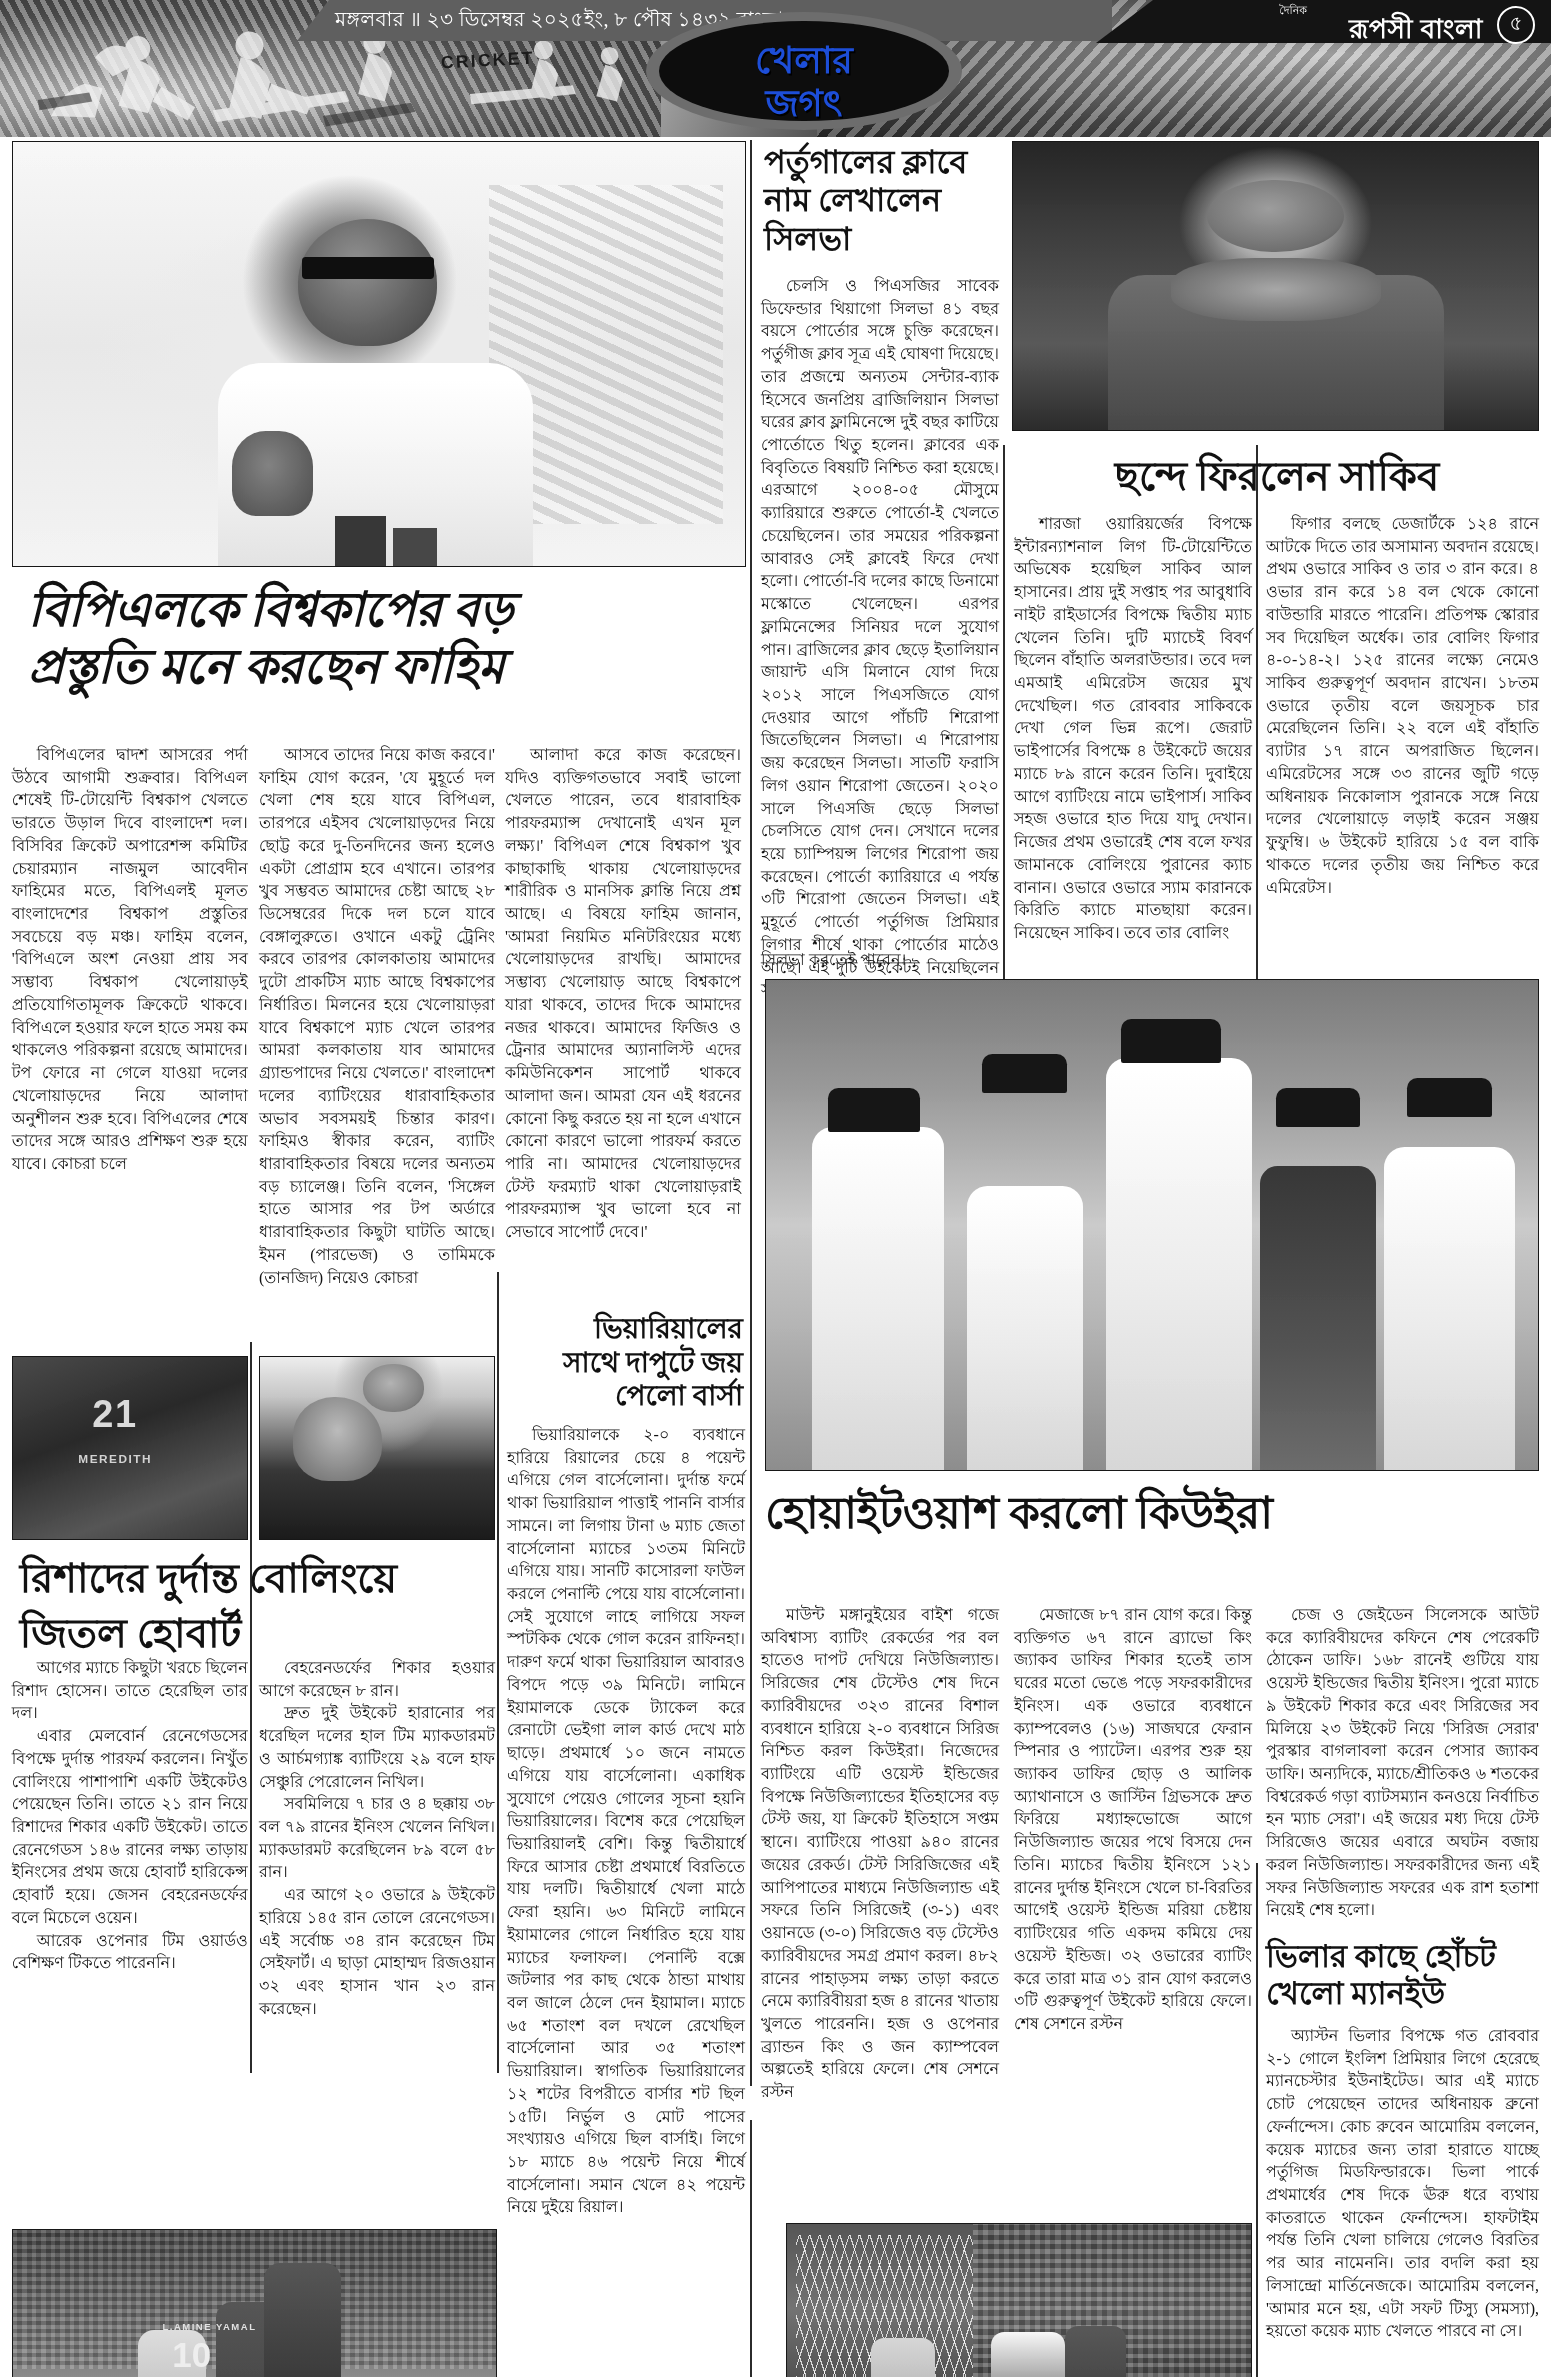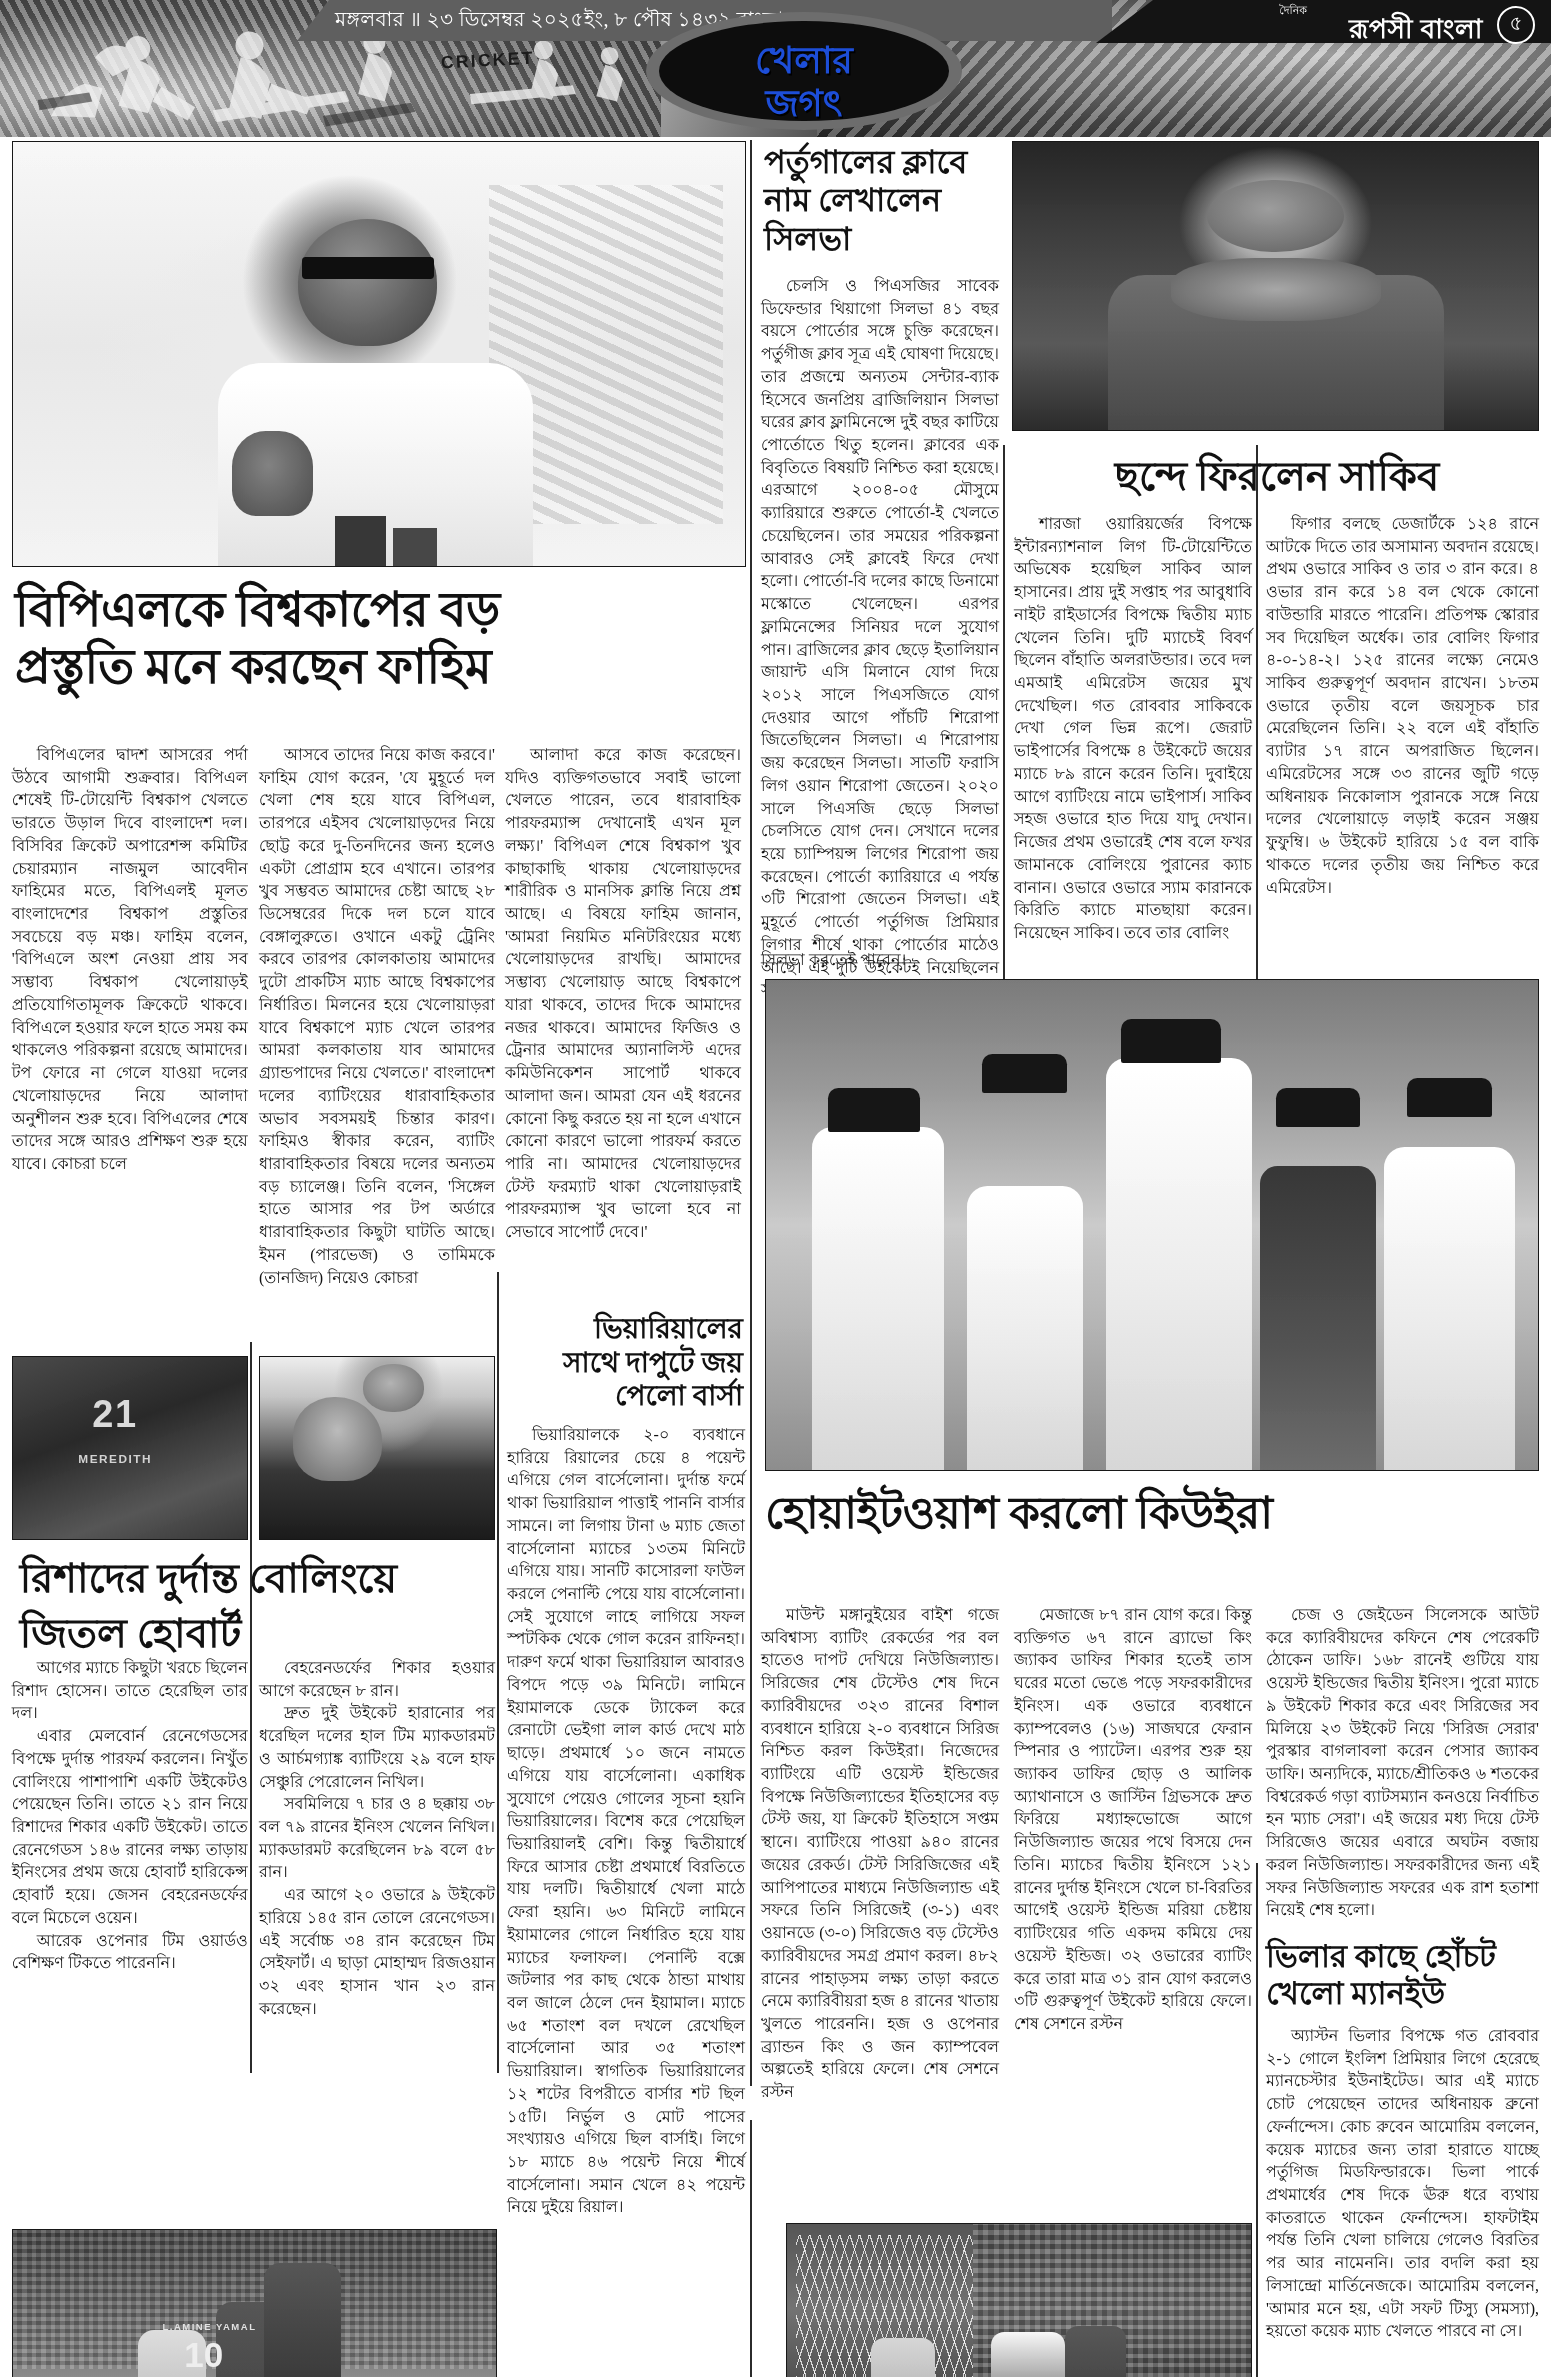--- a/index.html
+++ b/index.html
@@ -381,21 +381,20 @@
   }
   .bc-player {
     position: absolute; bottom: 2%;
     background: linear-gradient(180deg, #585858 0%, #3a3a3a 100%);
     border-radius: 16px 16px 7.3px 7.3px;
   }
   .bc-num {
     position: absolute; left: 33%; top: 38%;
     color: #e9e9e9; font-size: 35px; font-weight: bold;
     font-family: "Liberation Sans", sans-serif;
-    margin-left: 12px;
   }
   .bc-nm {
     position: absolute; left: 31%; top: 33%;
     color: #ddd; font-size: 9.5px; letter-spacing: 1.5px; font-weight: bold;
     font-family: "Liberation Sans", sans-serif;
   }
 
   
   .ph-manu .ph-skin {
     background: linear-gradient(180deg, #585856 0%, #757371 30%, #4e4c4a 60%, #2f2e2d 100%);
@@ -481,21 +480,21 @@
       <div class="ph-skin"></div>
       <div class="fh-ghost"></div>
       <div class="fh-body"></div>
       <div class="fh-head"></div>
       <div class="fh-glass"></div>
       <div class="fh-hand"></div>
       <div class="fh-mic"></div>
       <div class="fh-mic2"></div>
     </div>
 
-    <div style="position:absolute; left:15px; top:445px; width:734px;">
+    <div style="position:absolute; left:28px; top:445px; width:734px;font-style:italic;">
       <div class="hl-huge bn">বিপিএলকে বিশ্বকাপের বড়</div>
       <div class="hl-huge bn">প্রস্তুতি মনে করছেন ফাহিম</div>
     </div>
 
     <div class="col c1" style="top:607px; width:236px; position:absolute;">
       <p class="body bn">বিপিএলের দ্বাদশ আসরের পর্দা উঠবে আগামী শুক্রবার। বিপিএল শেষেই টি-টোয়েন্টি বিশ্বকাপ খেলতে ভারতে উড়াল দিবে বাংলাদেশ দল। বিসিবির ক্রিকেট অপারেশন্স কমিটির চেয়ারম্যান নাজমুল আবেদীন ফাহিমের মতে, বিপিএলই মূলত বাংলাদেশের বিশ্বকাপ প্রস্তুতির সবচেয়ে বড় মঞ্চ। ফাহিম বলেন, 'বিপিএলে অংশ নেওয়া প্রায় সব সম্ভাব্য বিশ্বকাপ খেলোয়াড়ই প্রতিযোগিতামূলক ক্রিকেটে থাকবে। বিপিএলে হওয়ার ফলে হাতে সময় কম থাকলেও পরিকল্পনা রয়েছে আমাদের। টপ ফোরে না গেলে যাওয়া দলের খেলোয়াড়দের নিয়ে আলাদা অনুশীলন শুরু হবে। বিপিএলের শেষে তাদের সঙ্গে আরও প্রশিক্ষণ শুরু হয়ে যাবে। কোচরা চলে</p>
     </div>
     <div class="col c2" style="top:607px; width:236px; position:absolute;">
       <p class="body bn">আসবে তাদের নিয়ে কাজ করবে।' ফাহিম যোগ করেন, 'যে মুহূর্তে দল খেলা শেষ হয়ে যাবে বিপিএল, তারপরে এইসব খেলোয়াড়দের নিয়ে ছোট্ট করে দু-তিনদিনের জন্য হলেও একটা প্রোগ্রাম হবে এখানে। তারপর খুব সম্ভবত আমাদের চেষ্টা আছে ২৮ ডিসেম্বরের দিকে দল চলে যাবে বেঙ্গালুরুতে। ওখানে একটু ট্রেনিং করবে তারপর কোলকাতায় আমাদের দুটো প্রাকটিস ম্যাচ আছে বিশ্বকাপের নির্ধারিত। মিলনের হয়ে খেলোয়াড়রা যাবে বিশ্বকাপে ম্যাচ খেলে তারপর আমরা কলকাতায় যাব আমাদের গ্র্যান্ডপাদের নিয়ে খেলতে।' বাংলাদেশ দলের ব্যাটিংয়ের ধারাবাহিকতার অভাব সবসময়ই চিন্তার কারণ। ফাহিমও স্বীকার করেন, ব্যাটিং ধারাবাহিকতার বিষয়ে দলের অন্যতম বড় চ্যালেঞ্জ। তিনি বলেন, 'সিঙ্গেল হাতে আসার পর টপ অর্ডারে ধারাবাহিকতার কিছুটা ঘাটতি আছে। ইমন (পারভেজ) ও তামিমকে (তানজিদ) নিয়েও কোচরা</p>
     </div>

